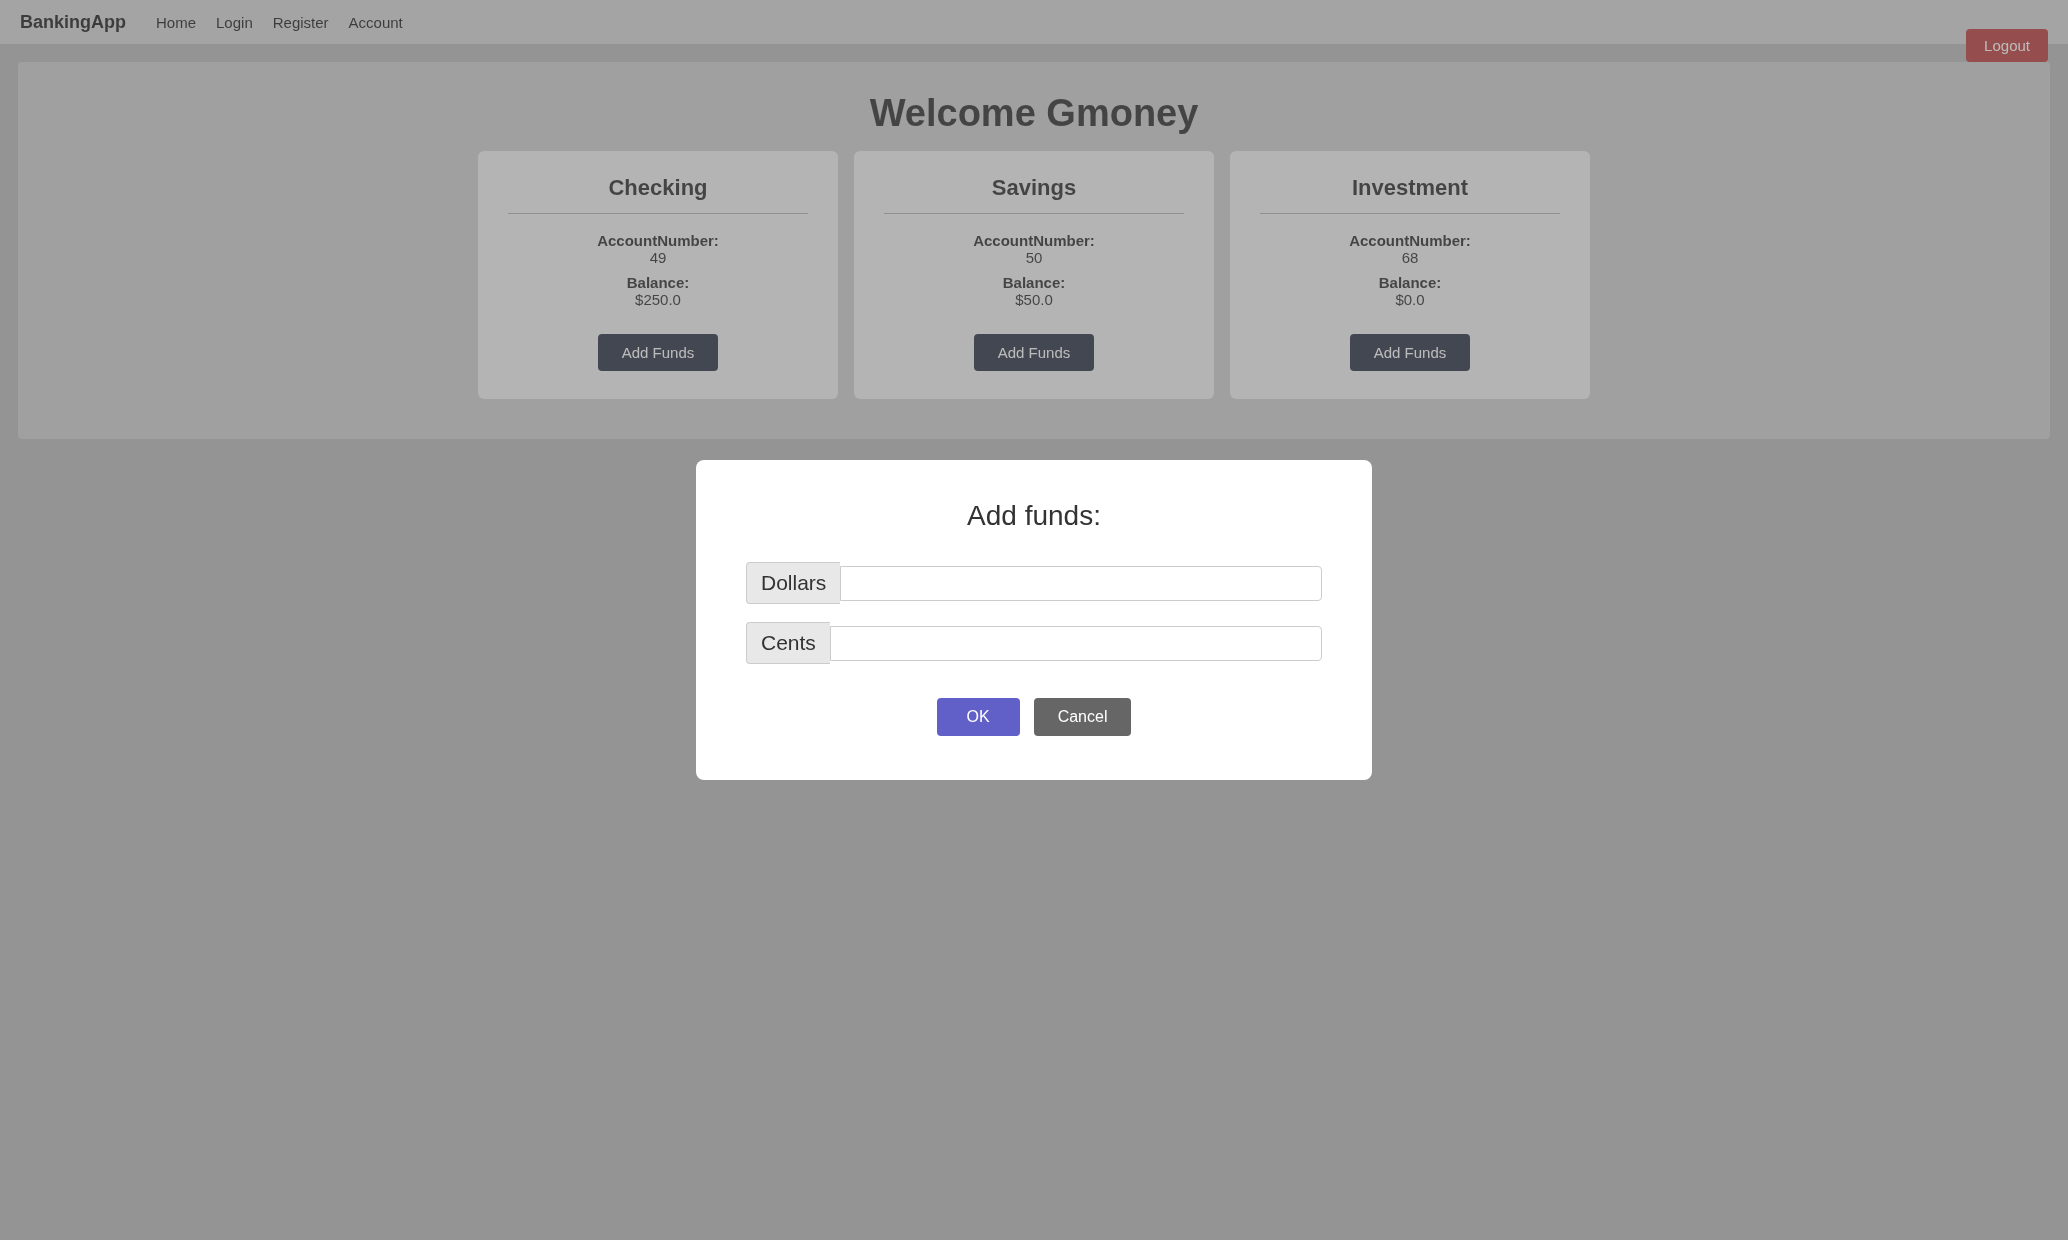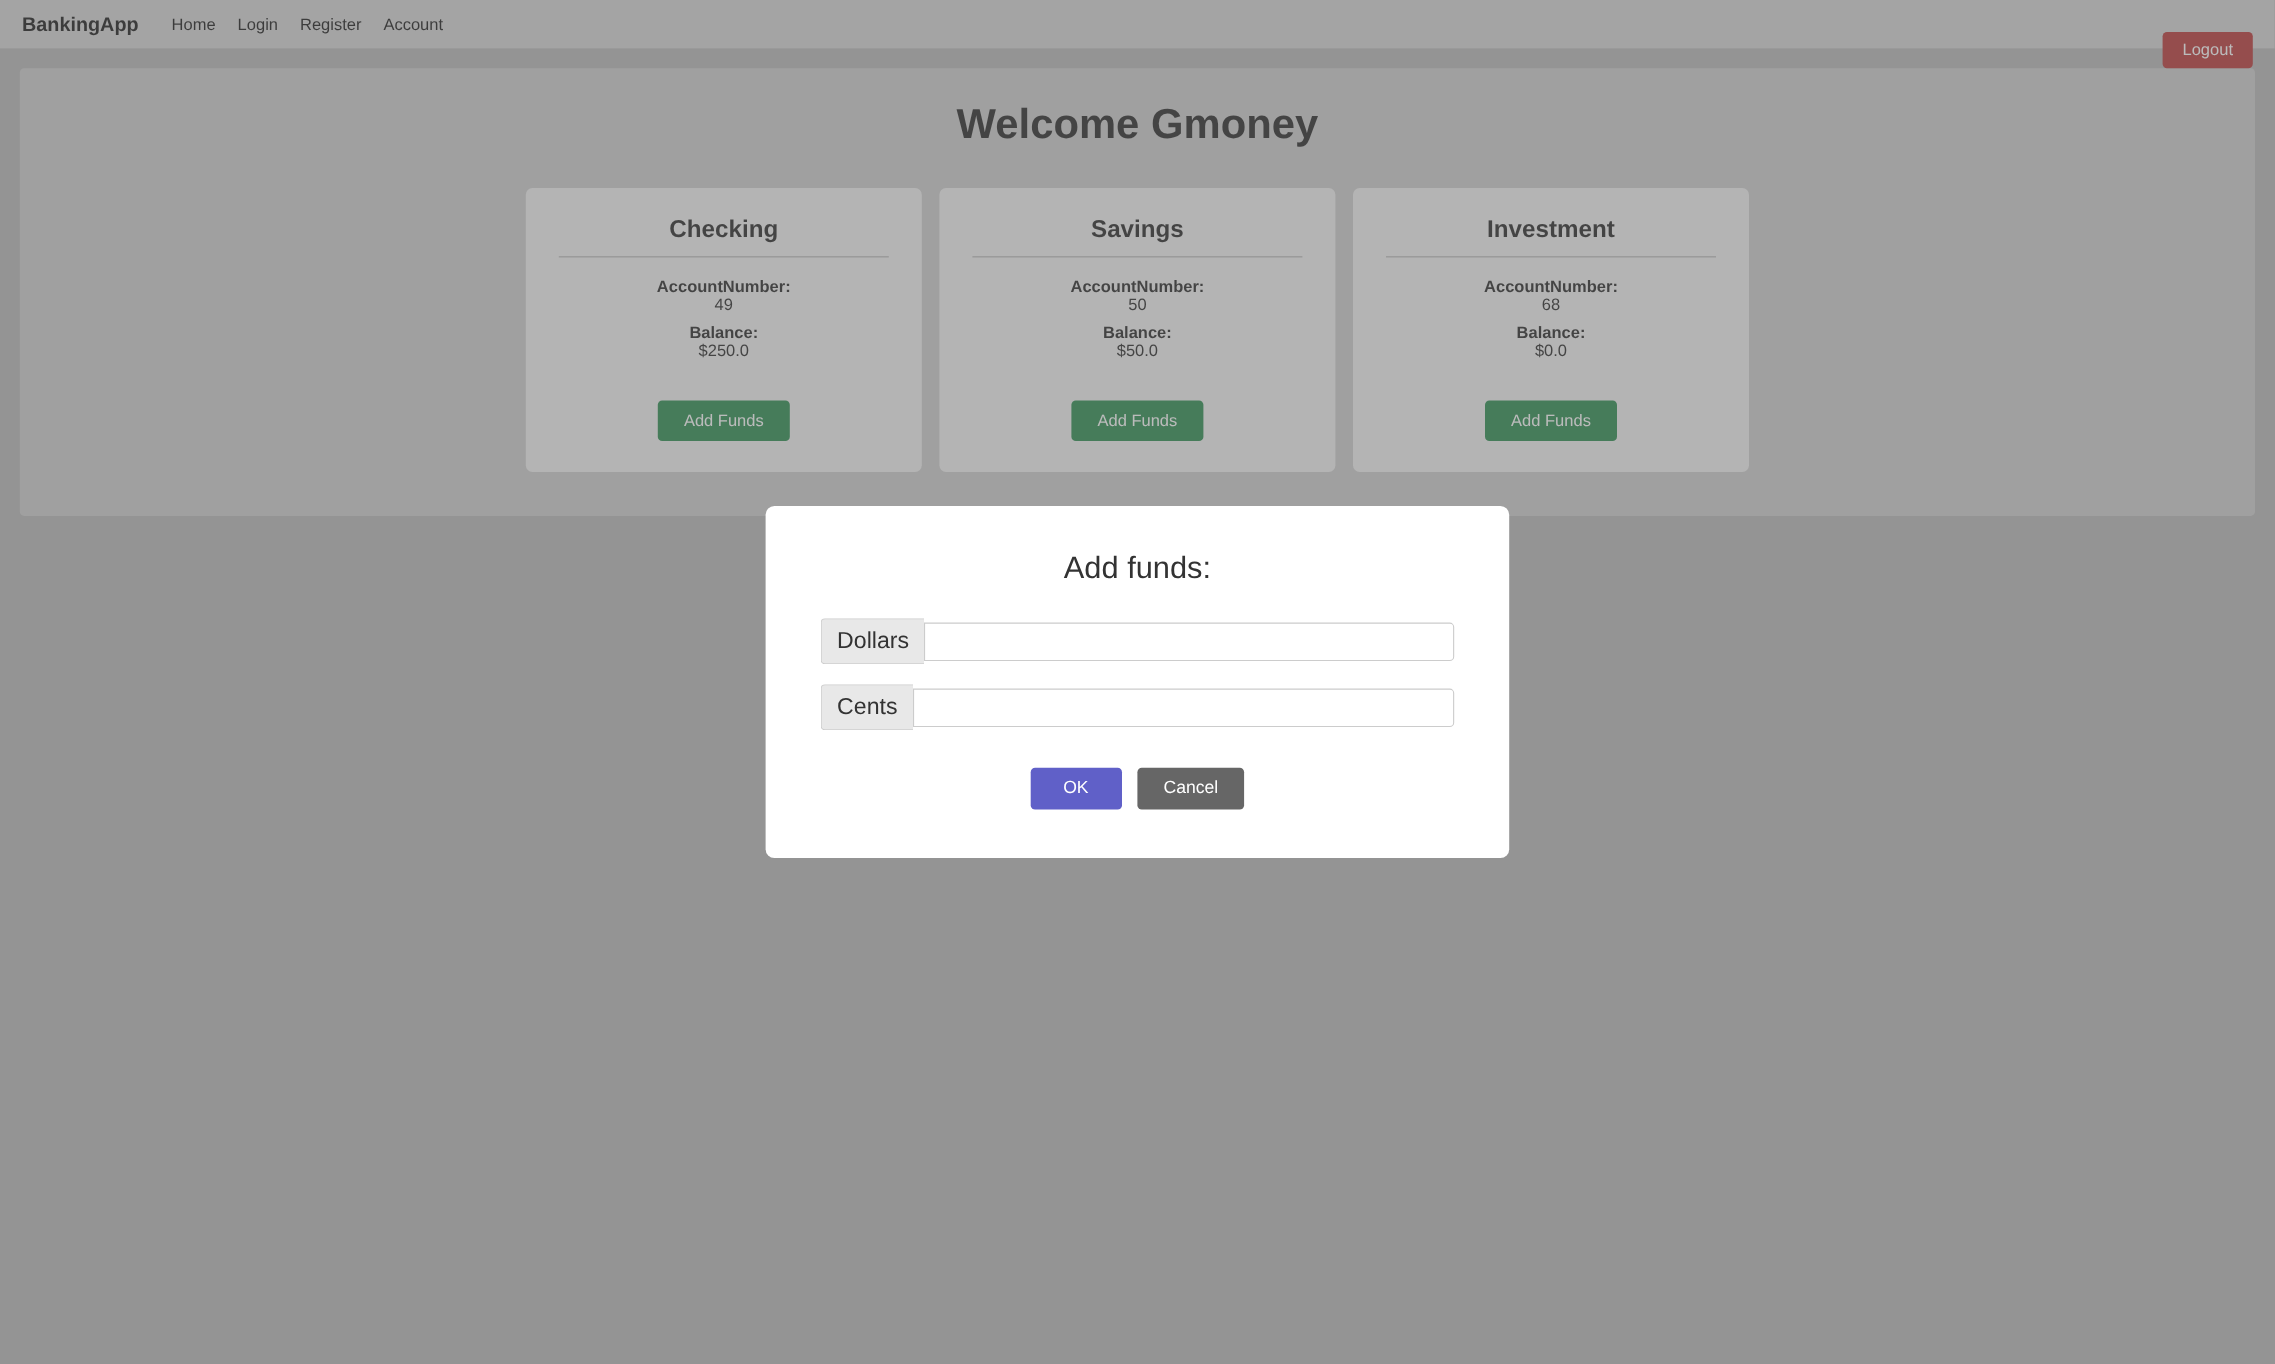--- a/index.html
+++ b/index.html
@@ -59,21 +59,21 @@
       margin: 18px;
       border-radius: 4px;
       padding: 30px 40px 40px 40px;
     }
 
     .welcome-title {
       text-align: center;
       font-size: 38px;
       font-weight: bold;
       color: #111;
-      margin-bottom: 36px;
+      margin-bottom: 16px;
     }
 
     
     .cards-row {
       display: flex;
       gap: 16px;
       justify-content: center;
     }
 
     .account-card {
@@ -121,28 +121,28 @@
       margin-top: 4px;
     }
 
     .card-balance-value {
       font-size: 15px;
       color: #111;
       margin-bottom: 18px;
     }
 
     .add-funds-btn {
-      background-color: #15803d;
+      background-color: #0f172a;
       color: #fff;
       border: none;
       border-radius: 4px;
       padding: 10px 24px;
       font-size: 15px;
       cursor: pointer;
-      margin-top: 18px;
+      margin-top: 8px;
     }
 
     
     .modal-overlay {
       position: fixed;
       top: 0;
       left: 0;
       width: 100%;
       height: 100%;
       background-color: rgba(120, 120, 120, 0.5);

